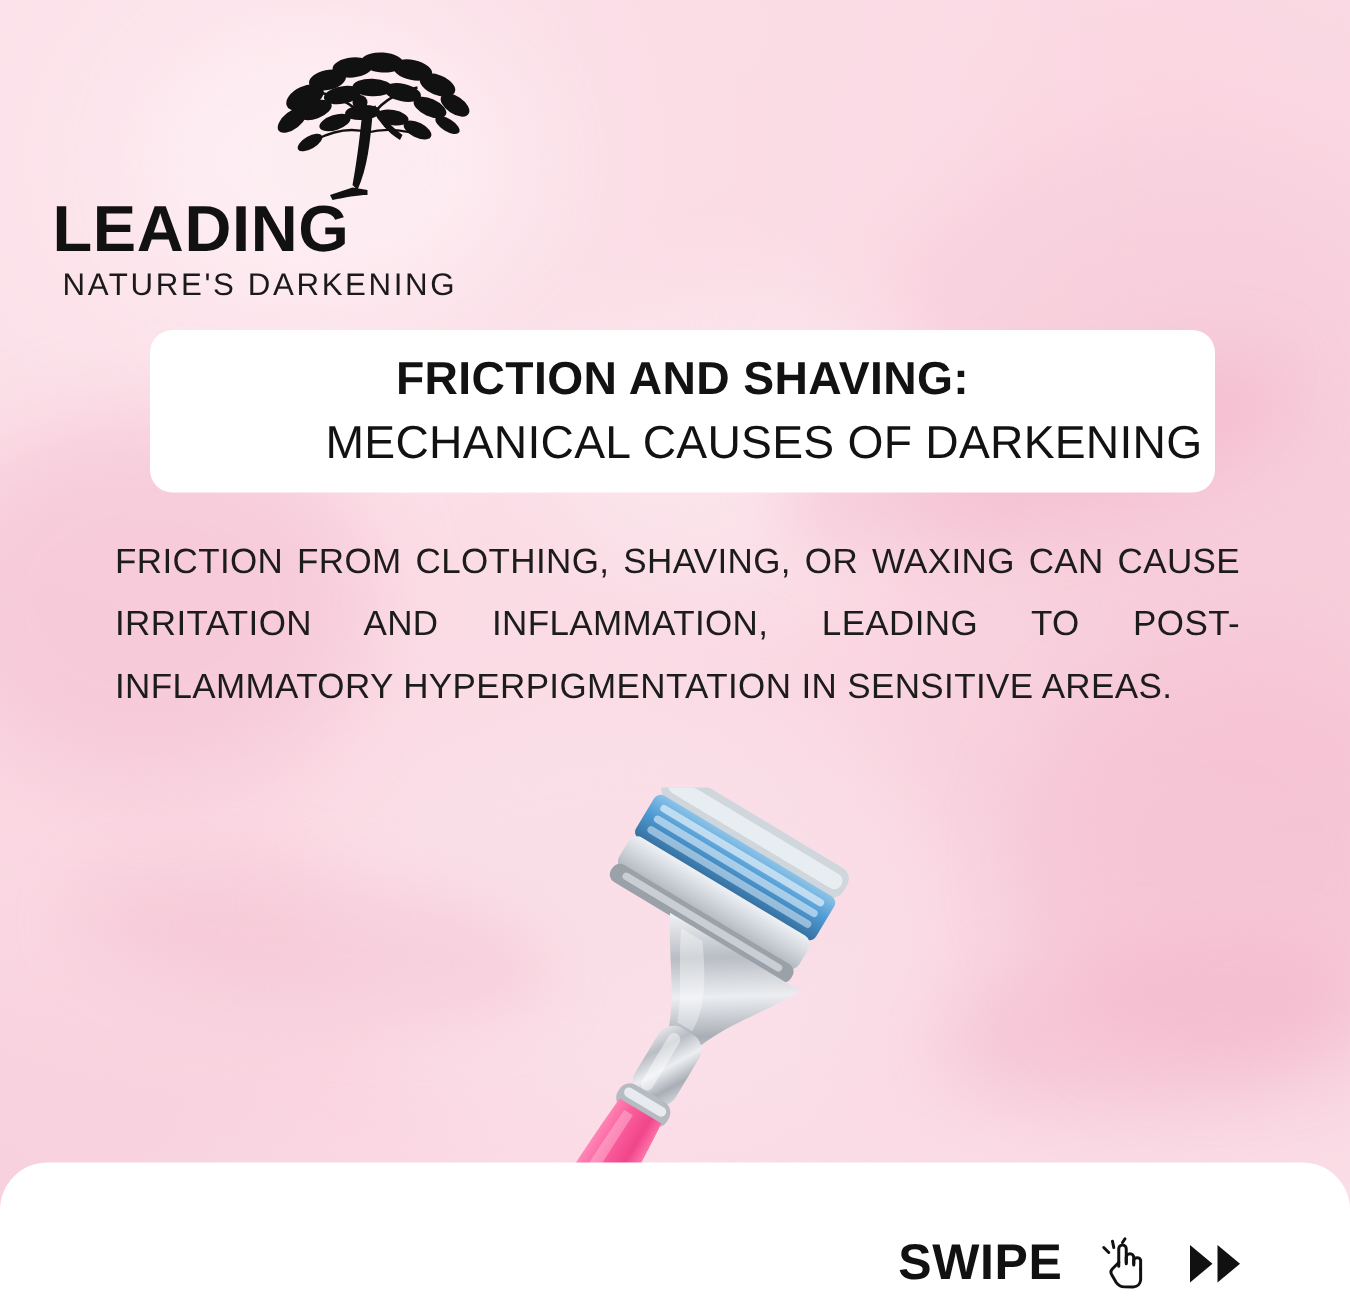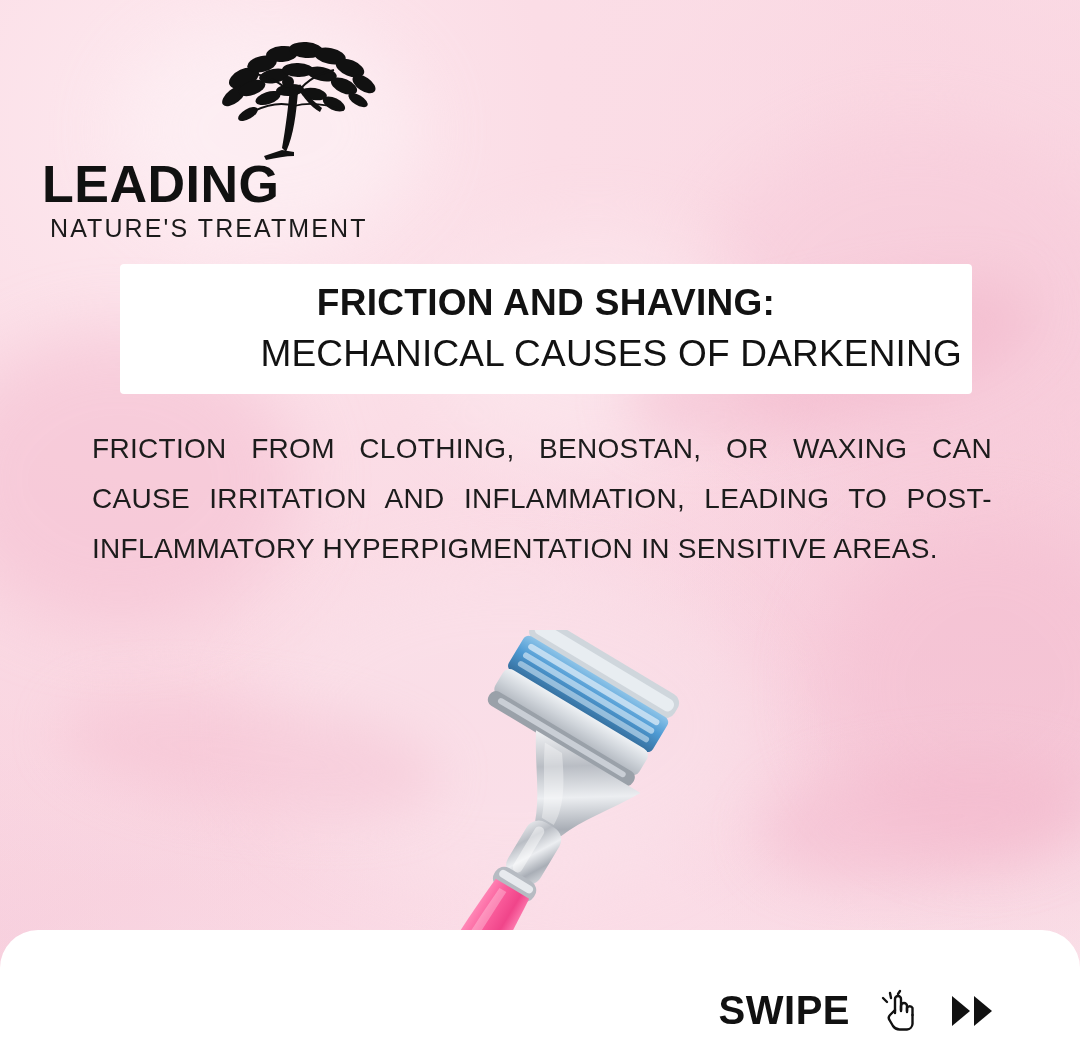--- a/index.html
+++ b/index.html
@@ -84,21 +84,21 @@
     color: #1a1a1a;
   }
 
   
   .headline-card {
     position: absolute;
     left: 120px;
     top: 264px;
     width: 852px;
     background: #ffffff;
-    border-radius: 4px;
+    border-radius: 18px;
     padding: 16px 10px 18px 10px;
     box-sizing: border-box;
     text-align: center;
   }
   .headline-1 {
     font-size: 37px;
     font-weight: bold;
     color: #121212;
     letter-spacing: 0.3px;
     line-height: 1.22;
@@ -212,29 +212,29 @@
           <path d="M112 80 C126 76, 144 78, 162 84" stroke="#111" stroke-width="1.8" fill="none"></path>
 
           <path d="M108 62 C106 82, 104 100, 100 122 L104 126 C112 108, 114 88, 116 66 Z"></path>
           <path d="M116 62 C122 72, 128 80, 138 86 L140 82 C130 74, 122 66, 118 58 Z"></path>
           <circle cx="106" cy="56" r="6"></circle>
           <path d="M100 124 C94 126, 88 128, 82 130 L84 134 C94 132, 104 130, 112 130 L112 126 Z"></path>
         </g>
       </svg>
     </div>
     <div class="logo-name">LEADING</div>
-    <div class="logo-tagline">NATURE'S TREATMENT</div>
+    <div class="logo-tagline">NATURE'S DARKENING</div>
   </div>
 
   <div class="headline-card">
     <div class="headline-1">FRICTION AND SHAVING:</div>
     <div class="headline-2">MECHANICAL CAUSES OF DARKENING</div>
   </div>
 
-  <div class="body-copy">FRICTION FROM CLOTHING, BENOSTAN, OR WAXING CAN CAUSE IRRITATION AND INFLAMMATION, LEADING TO POST-INFLAMMATORY HYPERPIGMENTATION IN SENSITIVE AREAS.</div>
+  <div class="body-copy">FRICTION FROM CLOTHING, SHAVING, OR WAXING CAN CAUSE IRRITATION AND INFLAMMATION, LEADING TO POST-INFLAMMATORY HYPERPIGMENTATION IN SENSITIVE AREAS.</div>
 
   <div class="razor">
     <svg viewBox="0 0 420 420" width="420" height="420" aria-hidden="true">
       <defs>
         <linearGradient id="metalG" x1="0" y1="0" x2="1" y2="1">
           <stop offset="0%" stop-color="#f2f3f5"></stop>
           <stop offset="28%" stop-color="#b9bdc4"></stop>
           <stop offset="52%" stop-color="#eceef1"></stop>
           <stop offset="76%" stop-color="#a9aeb6"></stop>
           <stop offset="100%" stop-color="#dfe2e6"></stop>

